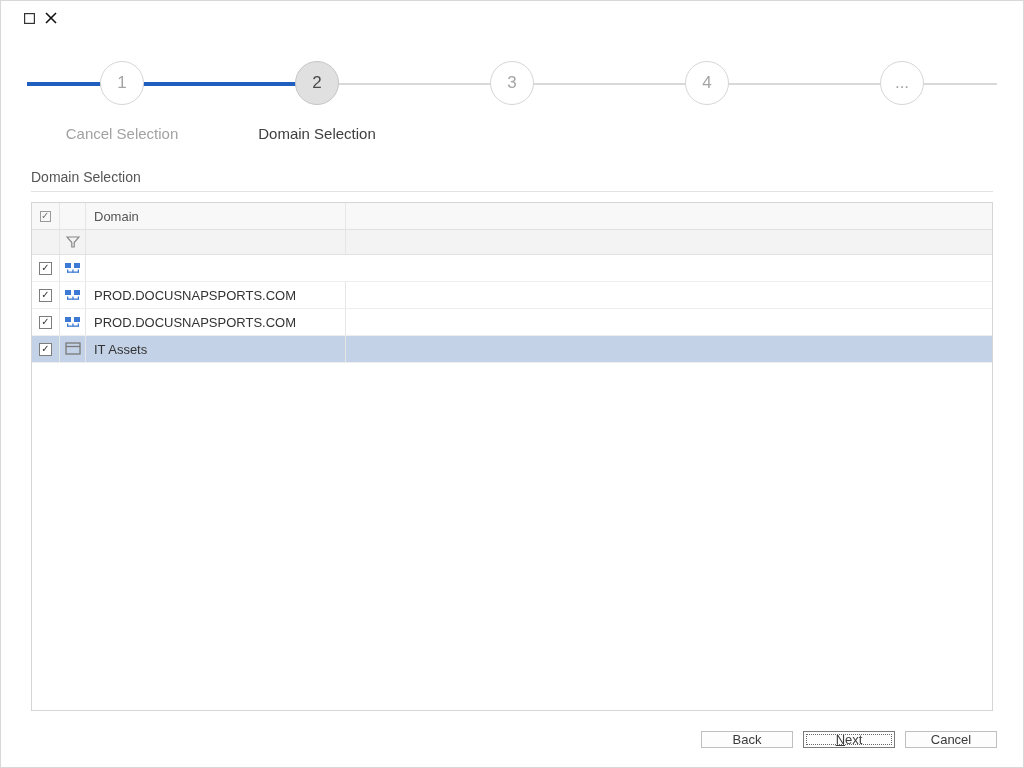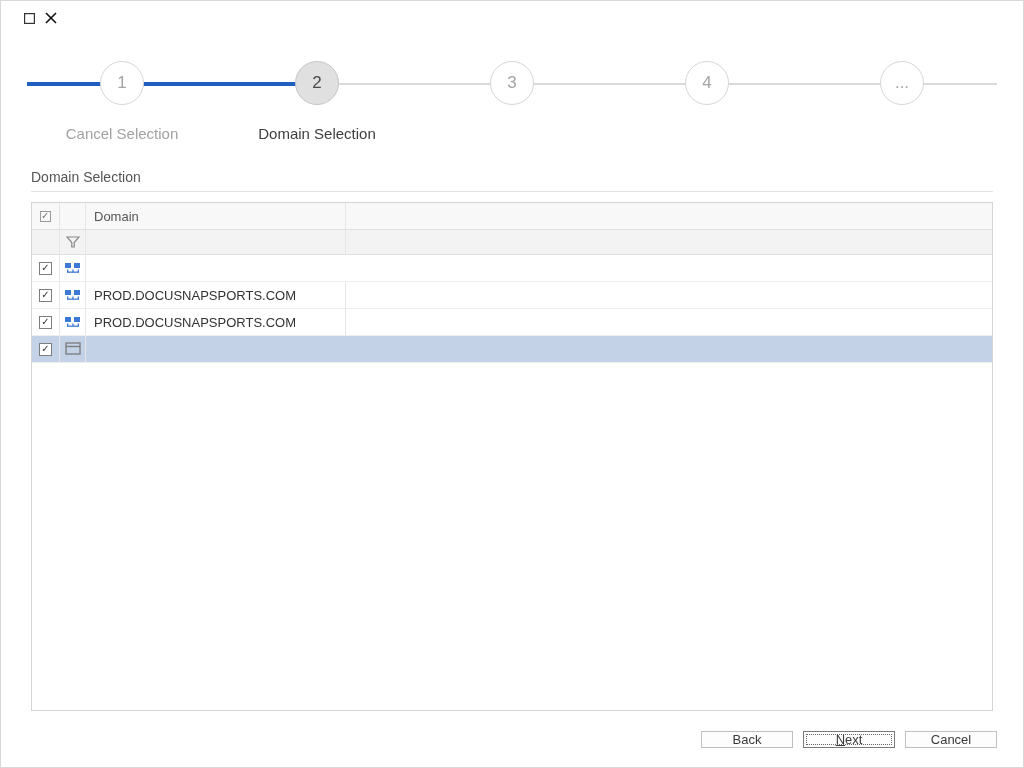--- a/index.html
+++ b/index.html
@@ -207,20 +207,21 @@
             <span class="chk">✓</span>
           </div>
         <div class="cell c-icon">
           <span class="asset-icon">
             <svg width="16" height="14">
                 <rect x="1" y="1" width="14" height="11" fill="none" stroke="#7a7a7a" stroke-width="1.3"></rect>
                 <line x1="1" y1="4.5" x2="15" y2="4.5" stroke="#7a7a7a" stroke-width="1.3"></line>
               </svg>
           </span>
         </div>
+        <div class="cell c-name">IT Assets</div>
         <div class="cell c-rest"></div>
       </div>
 
     </div>
   </div>
 
   <div class="footer">
     <div class="btn">Back</div>
     <div class="btn default">
         <span class="ul">N</span>

